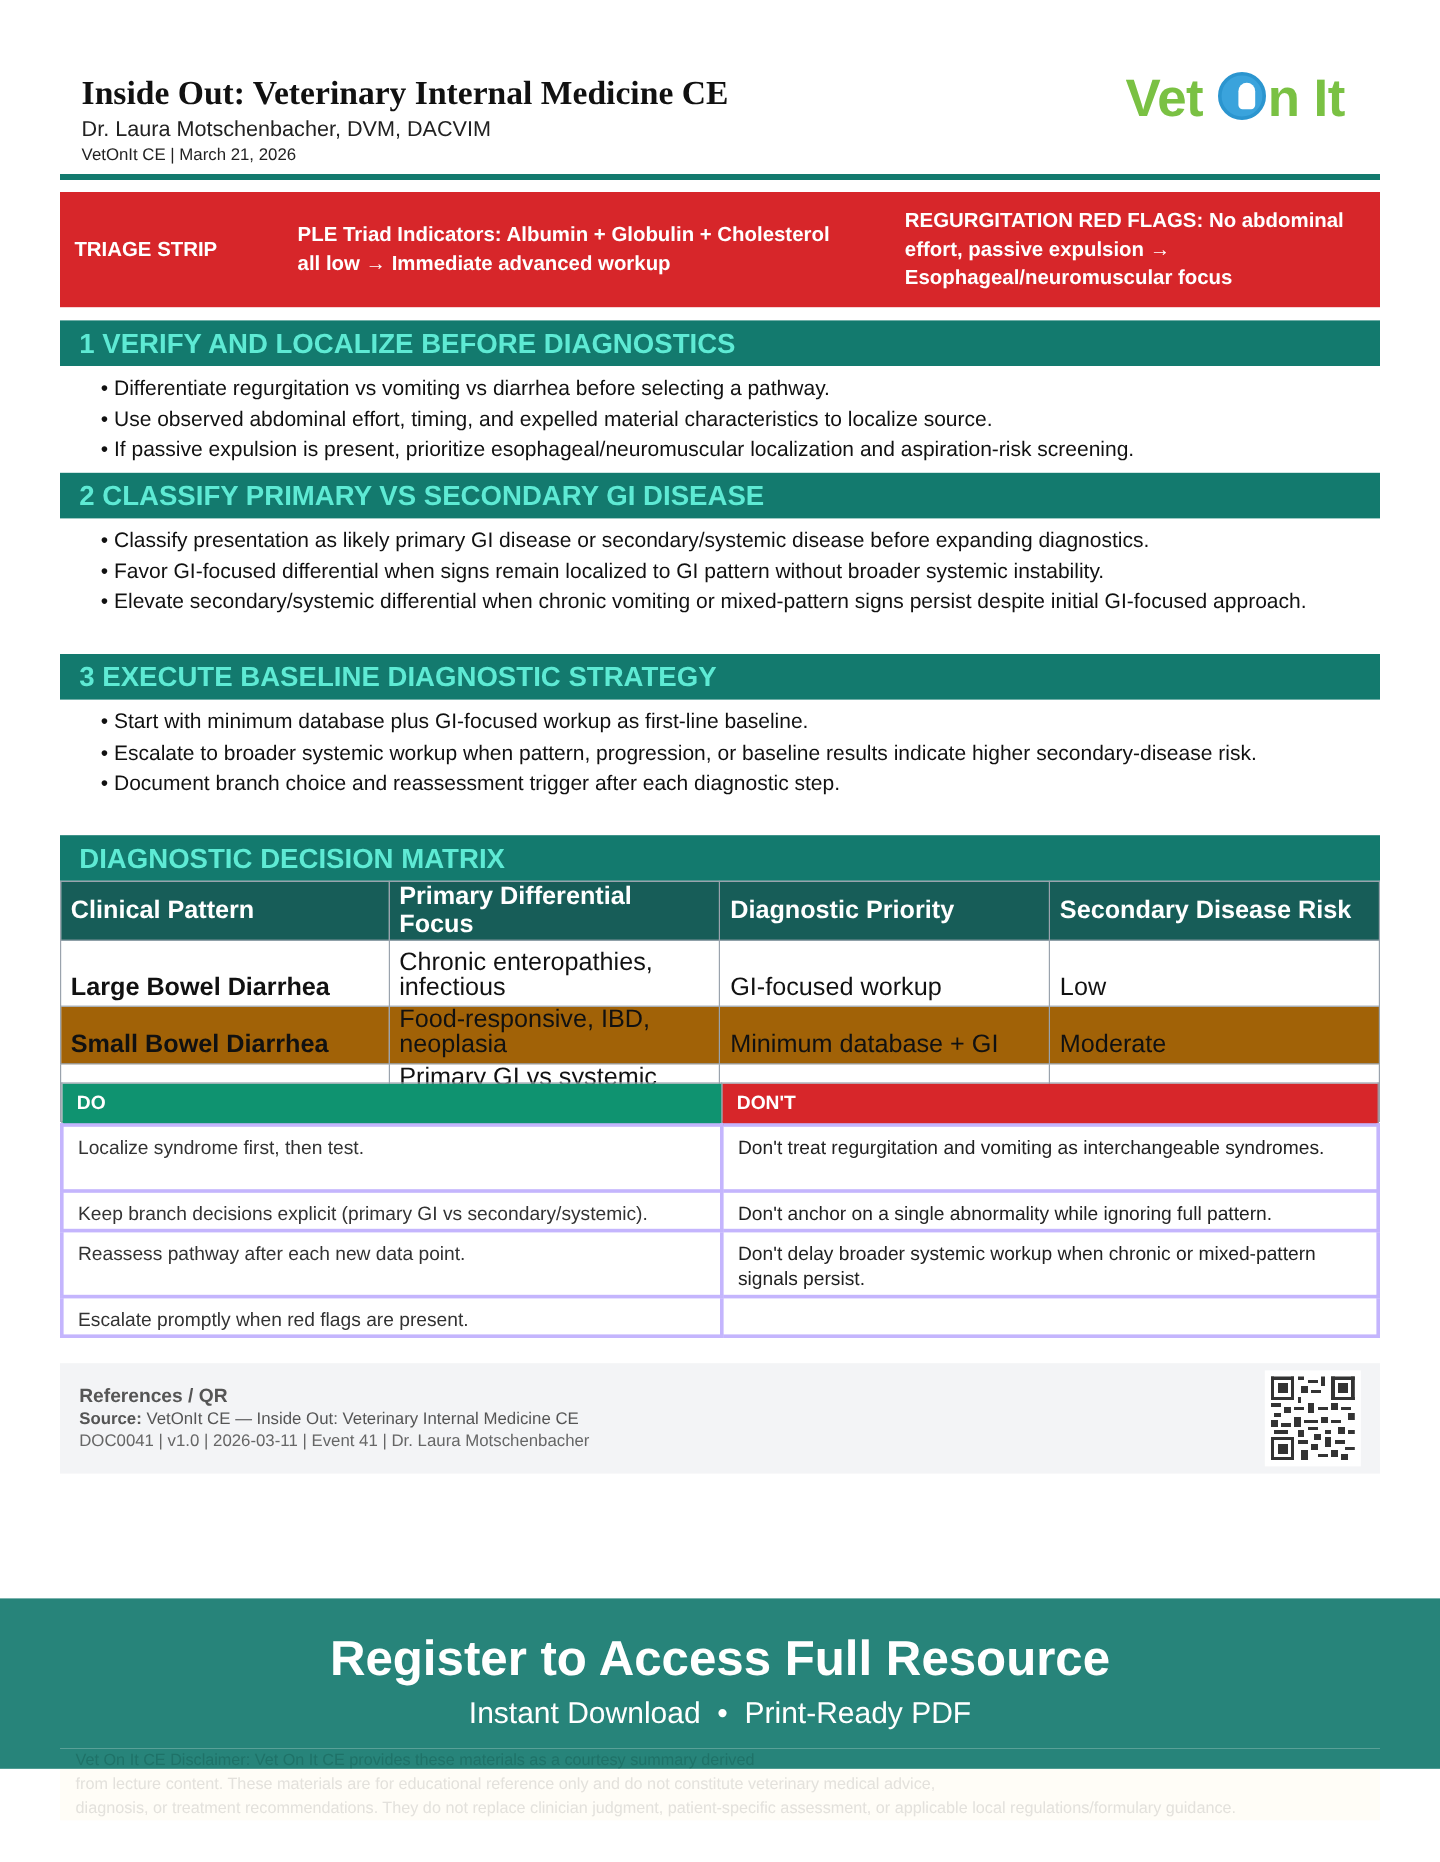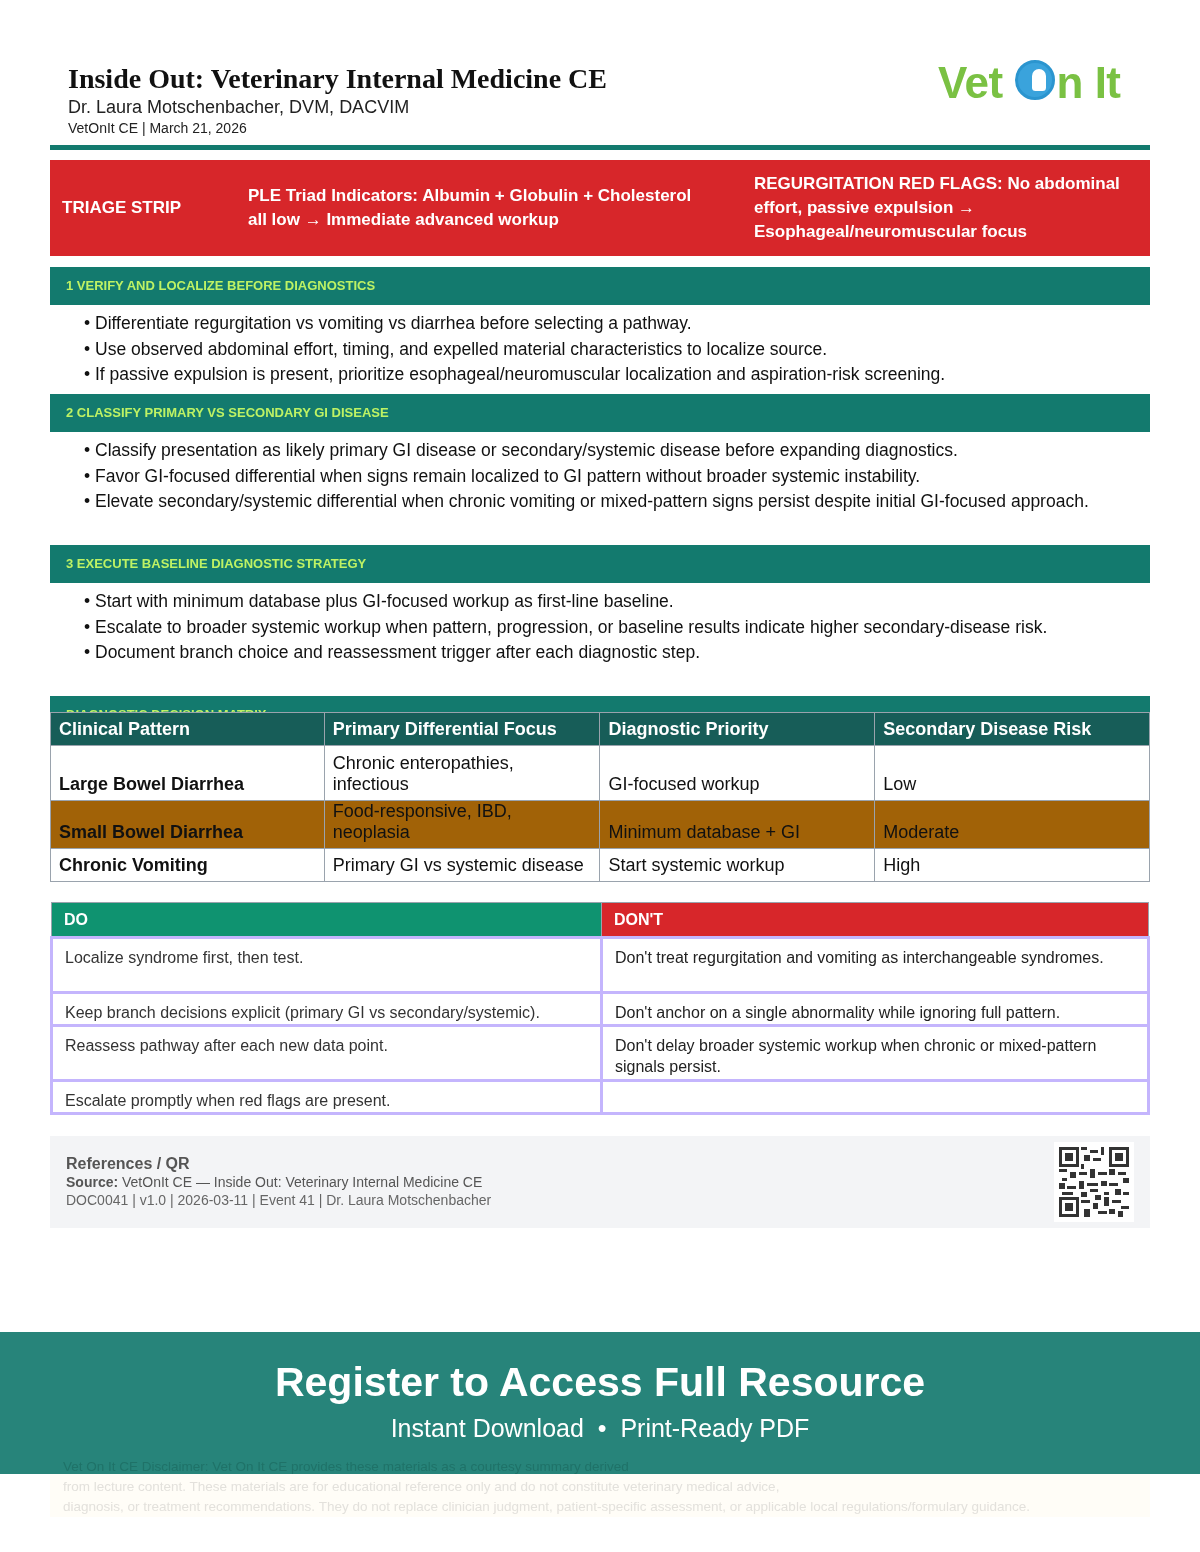--- a/index.html
+++ b/index.html
@@ -16,25 +16,25 @@
   .logo .o::after { content: ""; position: absolute; left: 14px; top: 6px; width: 14px; height: 22px; border-radius: 8px 8px 4px 4px; background: #fff; }
   .logo .sp { display: inline-block; width: 10px; }
 
   .rule { position: absolute; left: 50px; top: 145px; width: 1100px; height: 5px; background: #137a6e; }
 
   .triage { position: absolute; left: 50px; top: 160px; width: 1100px; height: 96px; background: #d7262a; display: flex; align-items: center; color: #fff; font-weight: bold; gap: 32px; }
   .triage .lbl { width: 156px; padding-left: 12px; font-size: 17px; }
   .triage .c1 { width: 472px; font-size: 17px; line-height: 24px; padding-left: 10px; }
   .triage .c2 { flex: 1; font-size: 17px; line-height: 24px; padding-left: 12px; }
 
-  .sec-head { position: absolute; left: 50px; width: 1100px; height: 38px; background: #137a6e; color: #bef264; font-weight: bold; font-size: 13px; padding-left: 16px; line-height: 38px; }
+  .sec-head { position: absolute; left: 50px; width: 1100px; height: 38px; background: #137a6e; color: #5eead4; font-weight: bold; font-size: 23px; padding-left: 16px; line-height: 38px; }
   .bullets { position: absolute; left: 84px; width: 1060px; font-size: 17.5px; line-height: 25.5px; color: #111; }
   .bullets .b { display: block; }
 
-  table.matrix { position: absolute; left: 50px; top: 712px; width: 1100px; border-collapse: collapse; font-size: 18px; }
+  table.matrix { position: absolute; left: 50px; top: 734px; width: 1100px; border-collapse: collapse; font-size: 21px; }
   table.matrix th { background: #175d58; color: #fff; text-align: left; font-weight: bold; padding: 0 8px; height: 33px; border: 1px solid #9aa3ad; }
   table.matrix td { padding: 0 8px; border: 1px solid #9aa3ad; vertical-align: bottom; padding-bottom: 5px; line-height: 21px; }
   table.matrix tr.r1 td { height: 55px; background: #fff; }
   table.matrix tr.r2 td { height: 30px; background: #a16207; }
   table.matrix tr.r3 td { height: 33px; background: #fff; }
   table.matrix td.pat { font-weight: bold; }
   .col1 { width: 274px; } .col2 { width: 276px; } .col3 { width: 275px; } .col4 { width: 275px; }
 
   table.dd { position: absolute; left: 50px; top: 902px; width: 1100px; border-collapse: collapse; font-size: 16px; }
   table.dd th { color: #fff; text-align: left; font-weight: bold; padding: 0 12px; height: 35px; border: 1px solid #9aa3ad; }

